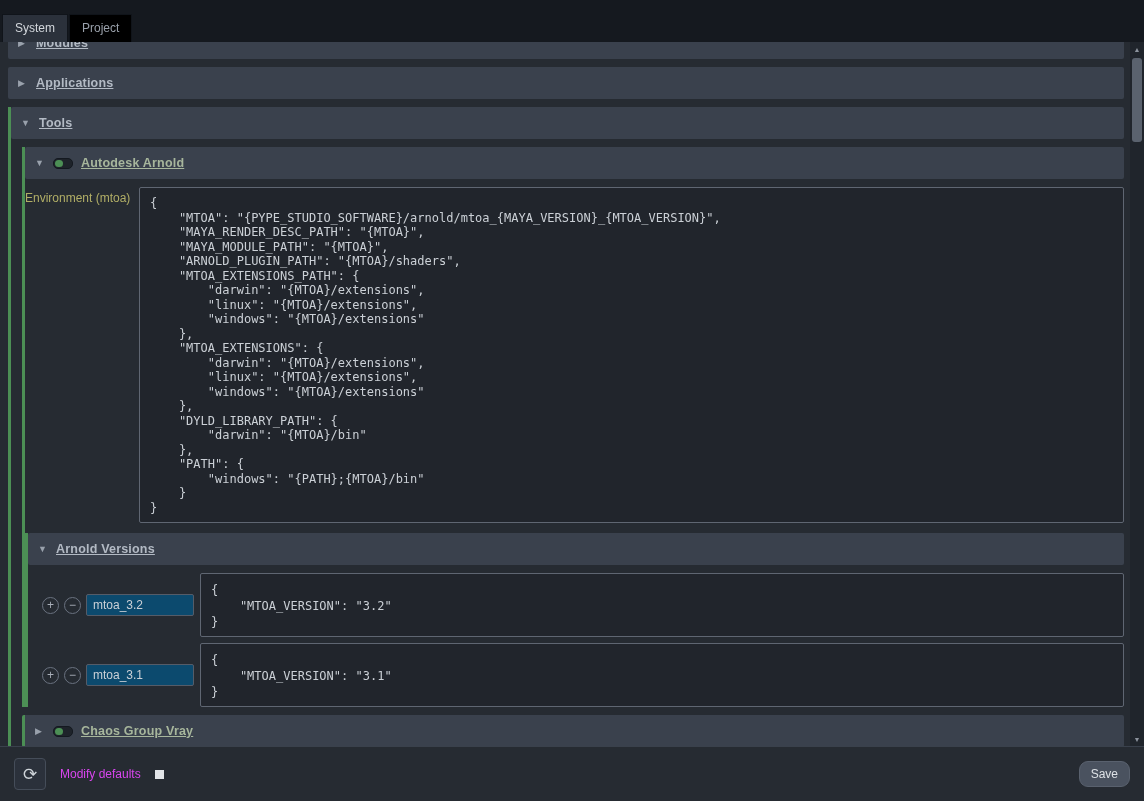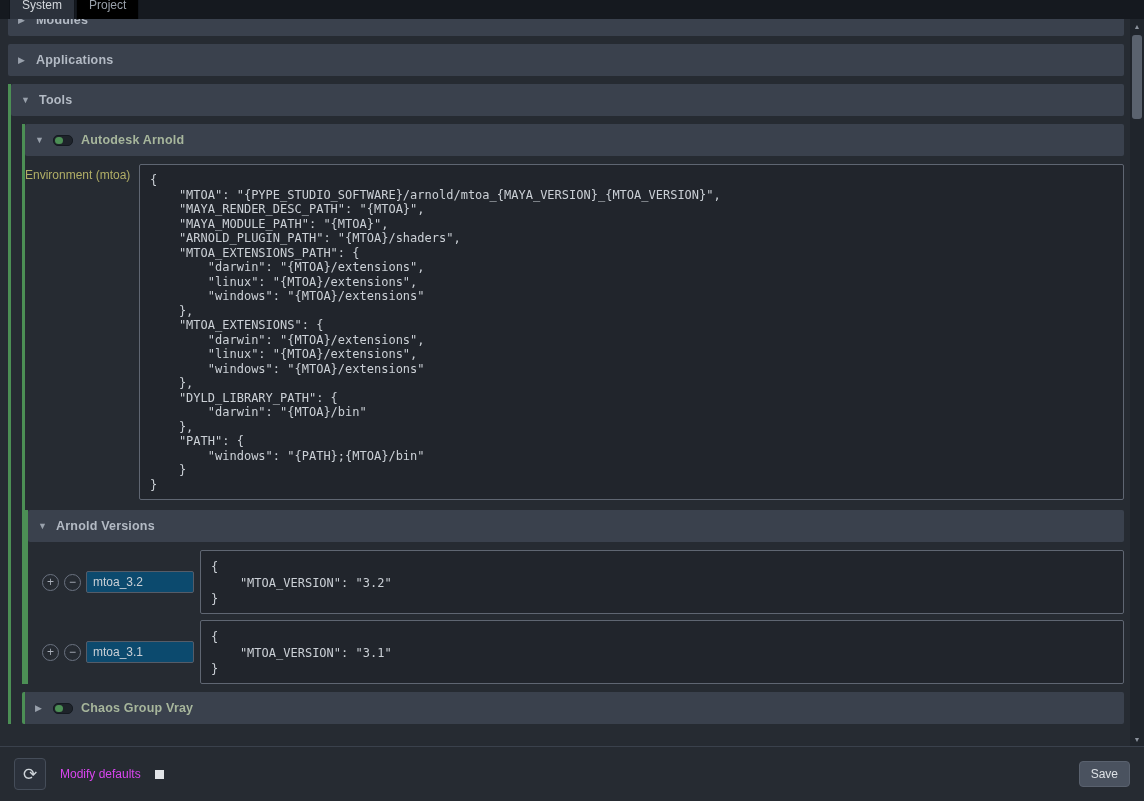--- a/index.html
+++ b/index.html
@@ -6,41 +6,41 @@
   html, body { width: 1144px; height: 801px; overflow: hidden; }
   body {
     background: #262b32;
     font-family: "Liberation Sans", sans-serif;
     color: #b3bac4;
   }
   .app { width: 1144px; height: 801px; display: flex; flex-direction: column; }
 
   
   .tabbar {
-    height: 19px; background: #15191f; display: flex; align-items: flex-end;
-    padding-left: 9px; gap: 1px; flex: none;
+    height: 42px; background: #15191f; display: flex; align-items: flex-end;
+    padding-left: 2px; gap: 1px; flex: none;
   }
   .tab {
     padding: 6px 12px 7px; font-size: 12px; color: #99a0aa;
     background: #000000; border: 1px solid #10141a; border-bottom: none;
     cursor: pointer;
   }
   .tab.active { background: #2b313b; color: #d3d7dc; }
 
   
   .main { flex: 1; display: flex; min-height: 0; }
   .scrollview { flex: 1; overflow: hidden; padding: 0 6px 0 8px; }
   .content { margin-top: -15px; }
 
   .header {
     height: 32px; background: #3a414d; border-radius: 2px;
     display: flex; align-items: center; gap: 8px; padding: 0 10px;
     margin-bottom: 8px; cursor: pointer;
   }
-  .hlabel { font-size: 12.5px; font-weight: 700; color: #b3bac4; letter-spacing: .2px; }
+  .hlabel { font-size: 12.5px; font-weight: 700; color: #b3bac4; letter-spacing: .2px; text-decoration: underline; }
   .hlabel.toolname { color: var(--tool-label, #a7b69c); }
   .chev { font-size: 9px; color: #99a1ac; width: 10px; flex: none; }
 
   
   .switch {
     width: 20px; height: 11px; border-radius: 5px; background: #1e232a;
     border: 1px solid #141920; position: relative; flex: none; cursor: pointer;
   }
   .switch .knob {
     position: absolute; left: 1px; top: 1px; width: 8px; height: 7px;
@@ -113,21 +113,21 @@
   }
   .refresh-btn {
     width: 32px; height: 32px; border-radius: 4px; background: #2b313b;
     border: 1px solid #454d59; color: #cfd5da; font-size: 17px;
     display: flex; align-items: center; justify-content: center; cursor: pointer;
   }
   .modify-label { font-size: 12px; color: #d946ef; }
   .modify-square { width: 9px; height: 9px; background: #e2e5e8; display: inline-block; cursor: pointer; }
   .save-btn {
     margin-left: auto; background: #4a525f; border: 1px solid #59616e;
-    border-radius: 4px; color: #dde1e5; font-size: 12px; padding: 5px 11px;
+    border-radius: 9px; color: #dde1e5; font-size: 12px; padding: 5px 11px;
     cursor: pointer;
   }
 </style>
 </head>
 <body>
 
 <div class="app">
 
   <div class="tabbar">
     <div class="tab active">System</div>

